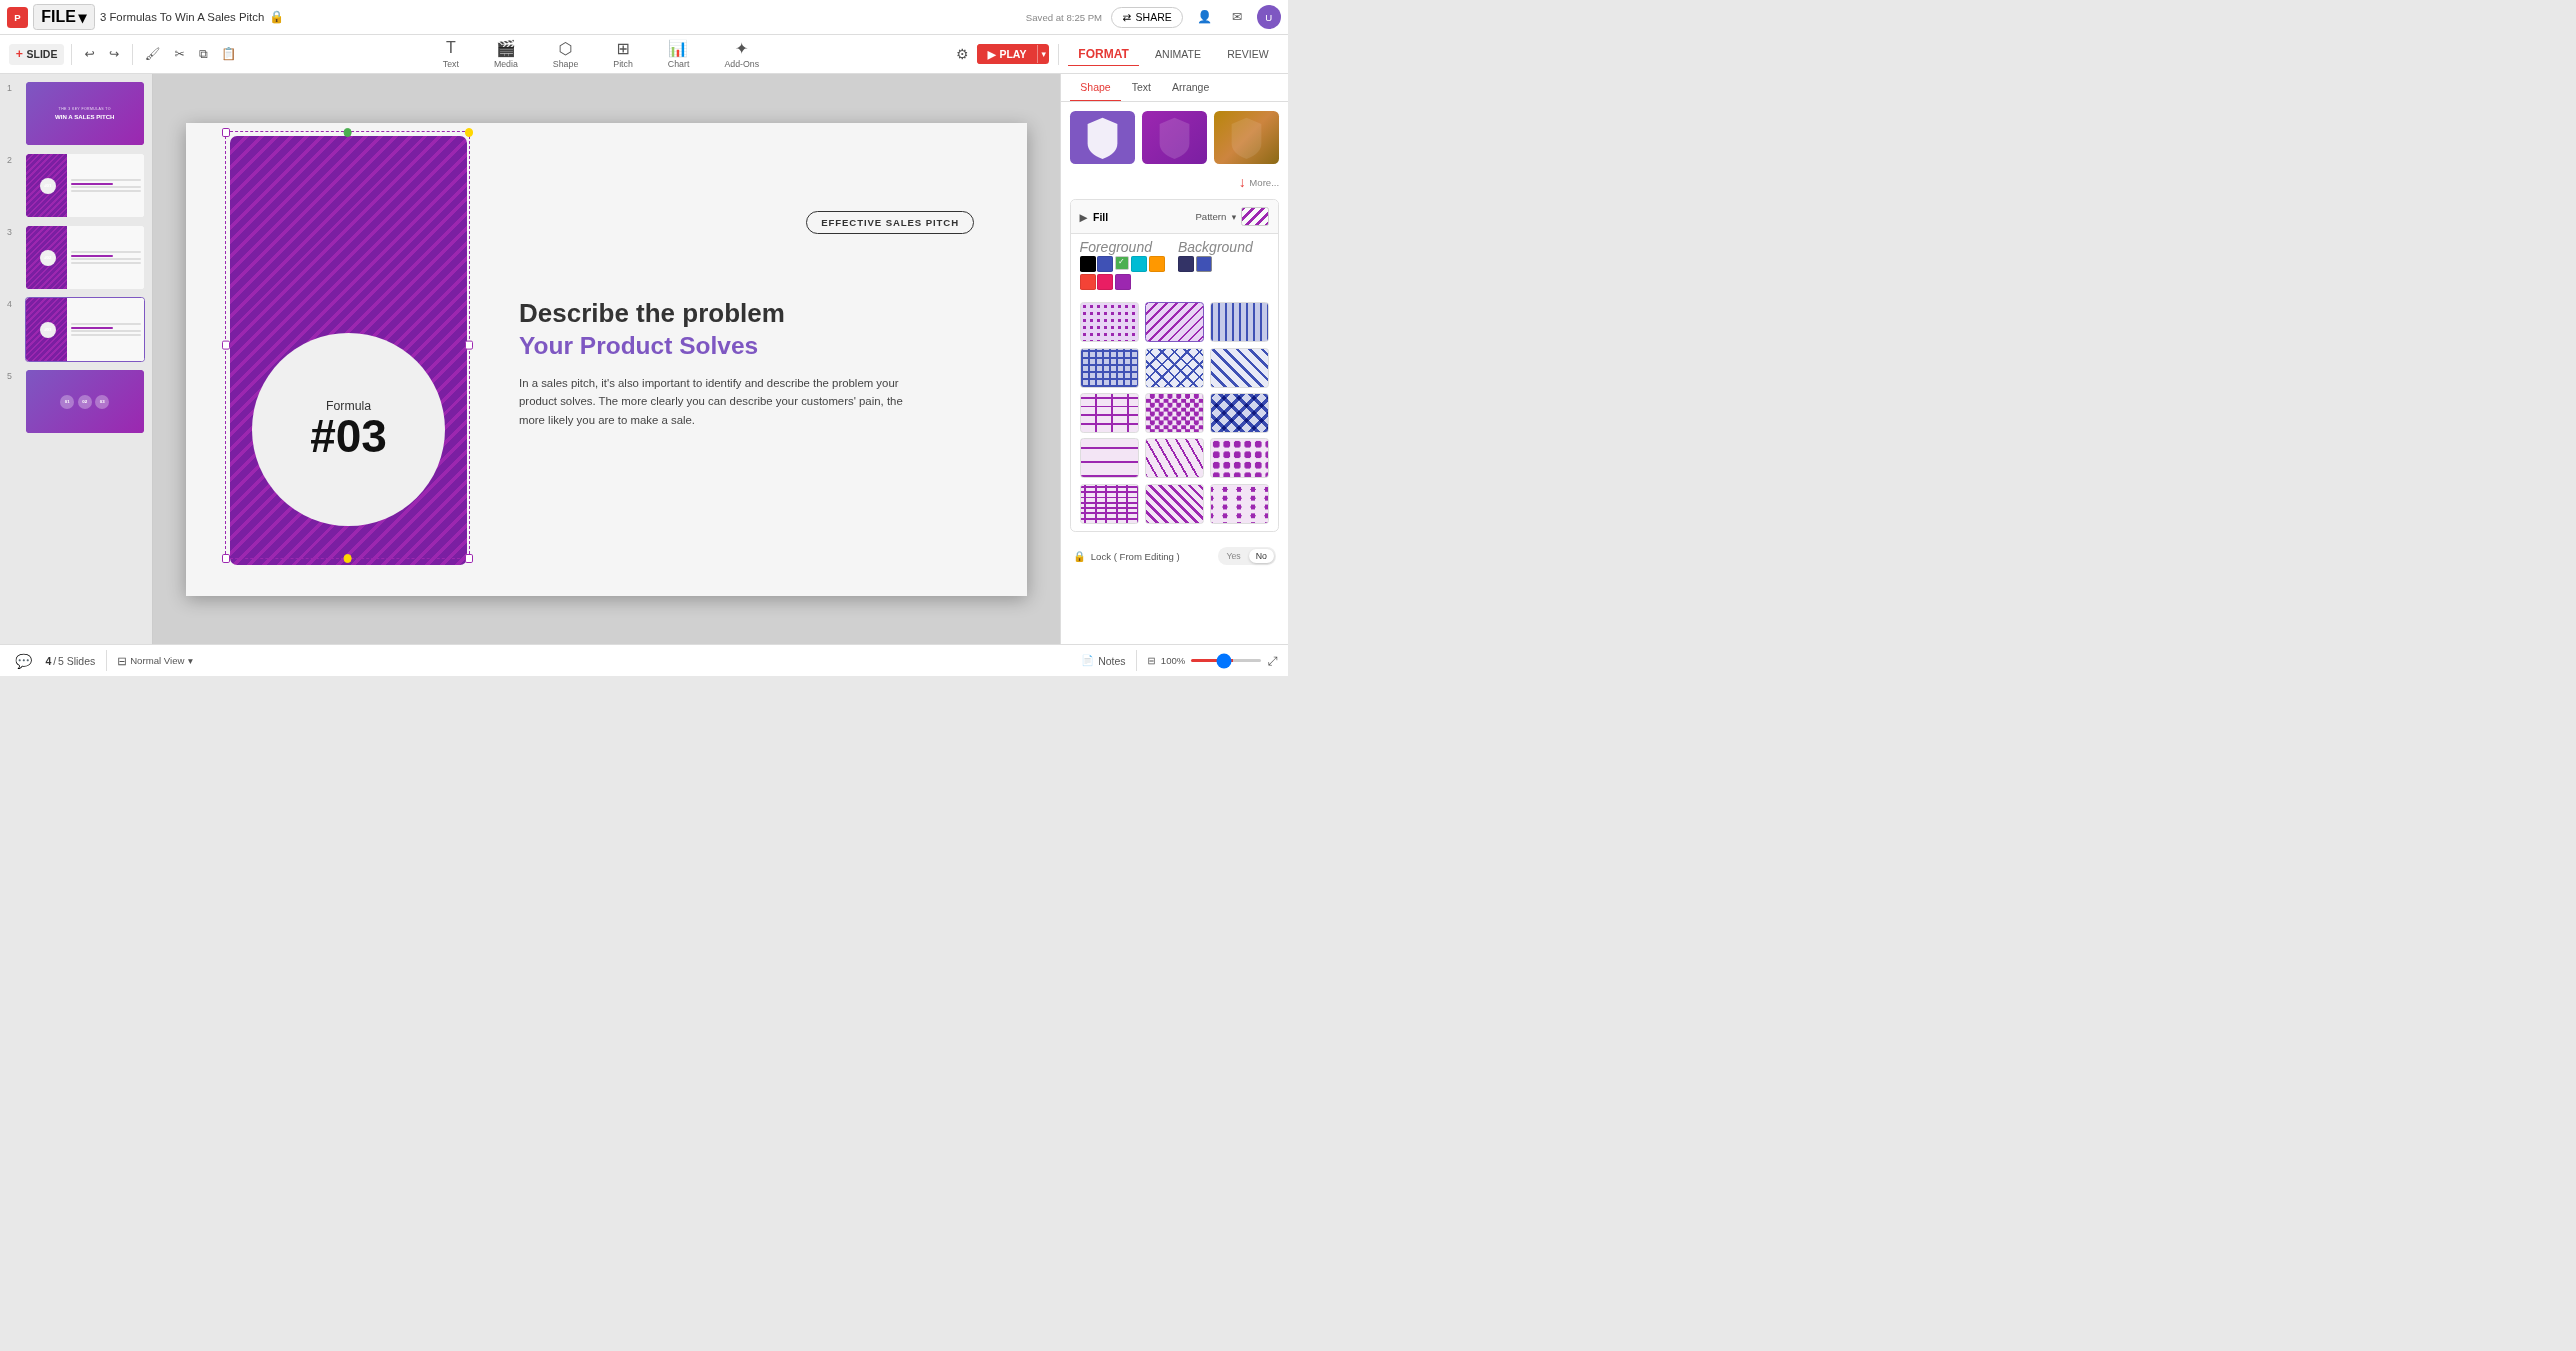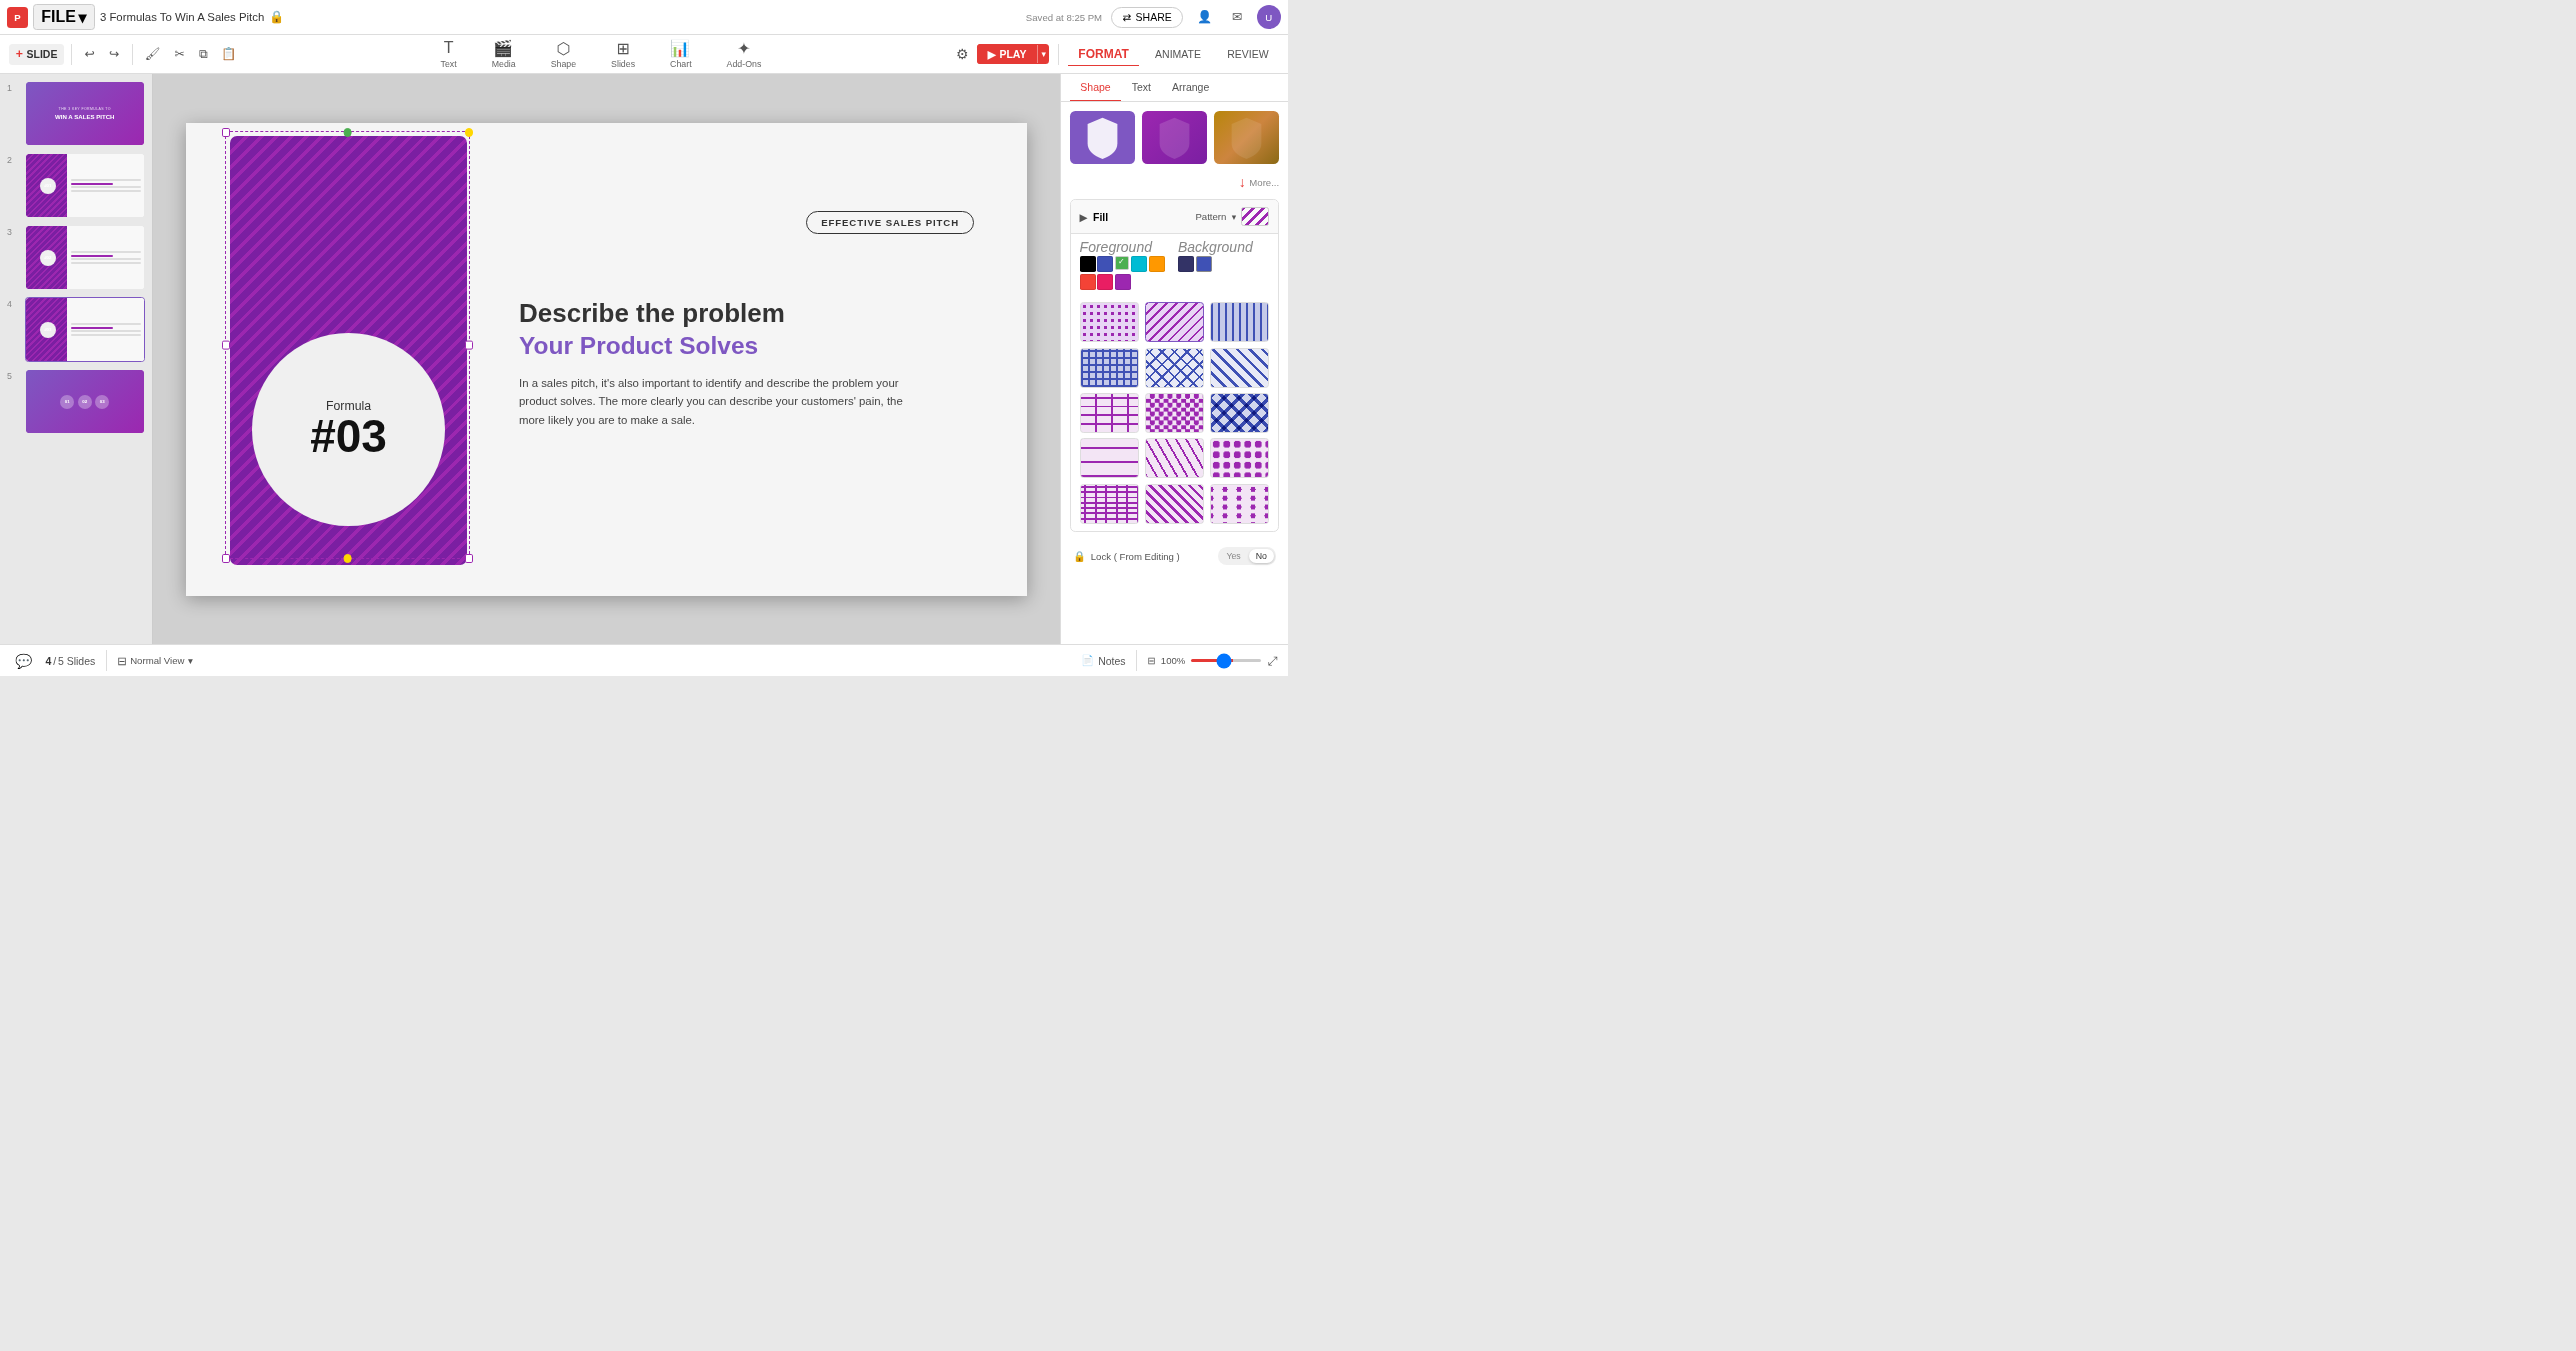--- a/index.html
+++ b/index.html
@@ -197,21 +197,21 @@
     <div class="tool-item">
       <span class="tool-icon">🎬</span>
       <span class="tool-label">Media</span>
     </div>
     <div class="tool-item">
       <span class="tool-icon">⬡</span>
       <span class="tool-label">Shape</span>
     </div>
     <div class="tool-item">
       <span class="tool-icon">⊞</span>
-      <span class="tool-label">Slides</span>
+      <span class="tool-label">Pitch</span>
     </div>
     <div class="tool-item">
       <span class="tool-icon">📊</span>
       <span class="tool-label">Chart</span>
     </div>
     <div class="tool-item">
       <span class="tool-icon">✦</span>
       <span class="tool-label">Add-Ons</span>
     </div>
   </div>

